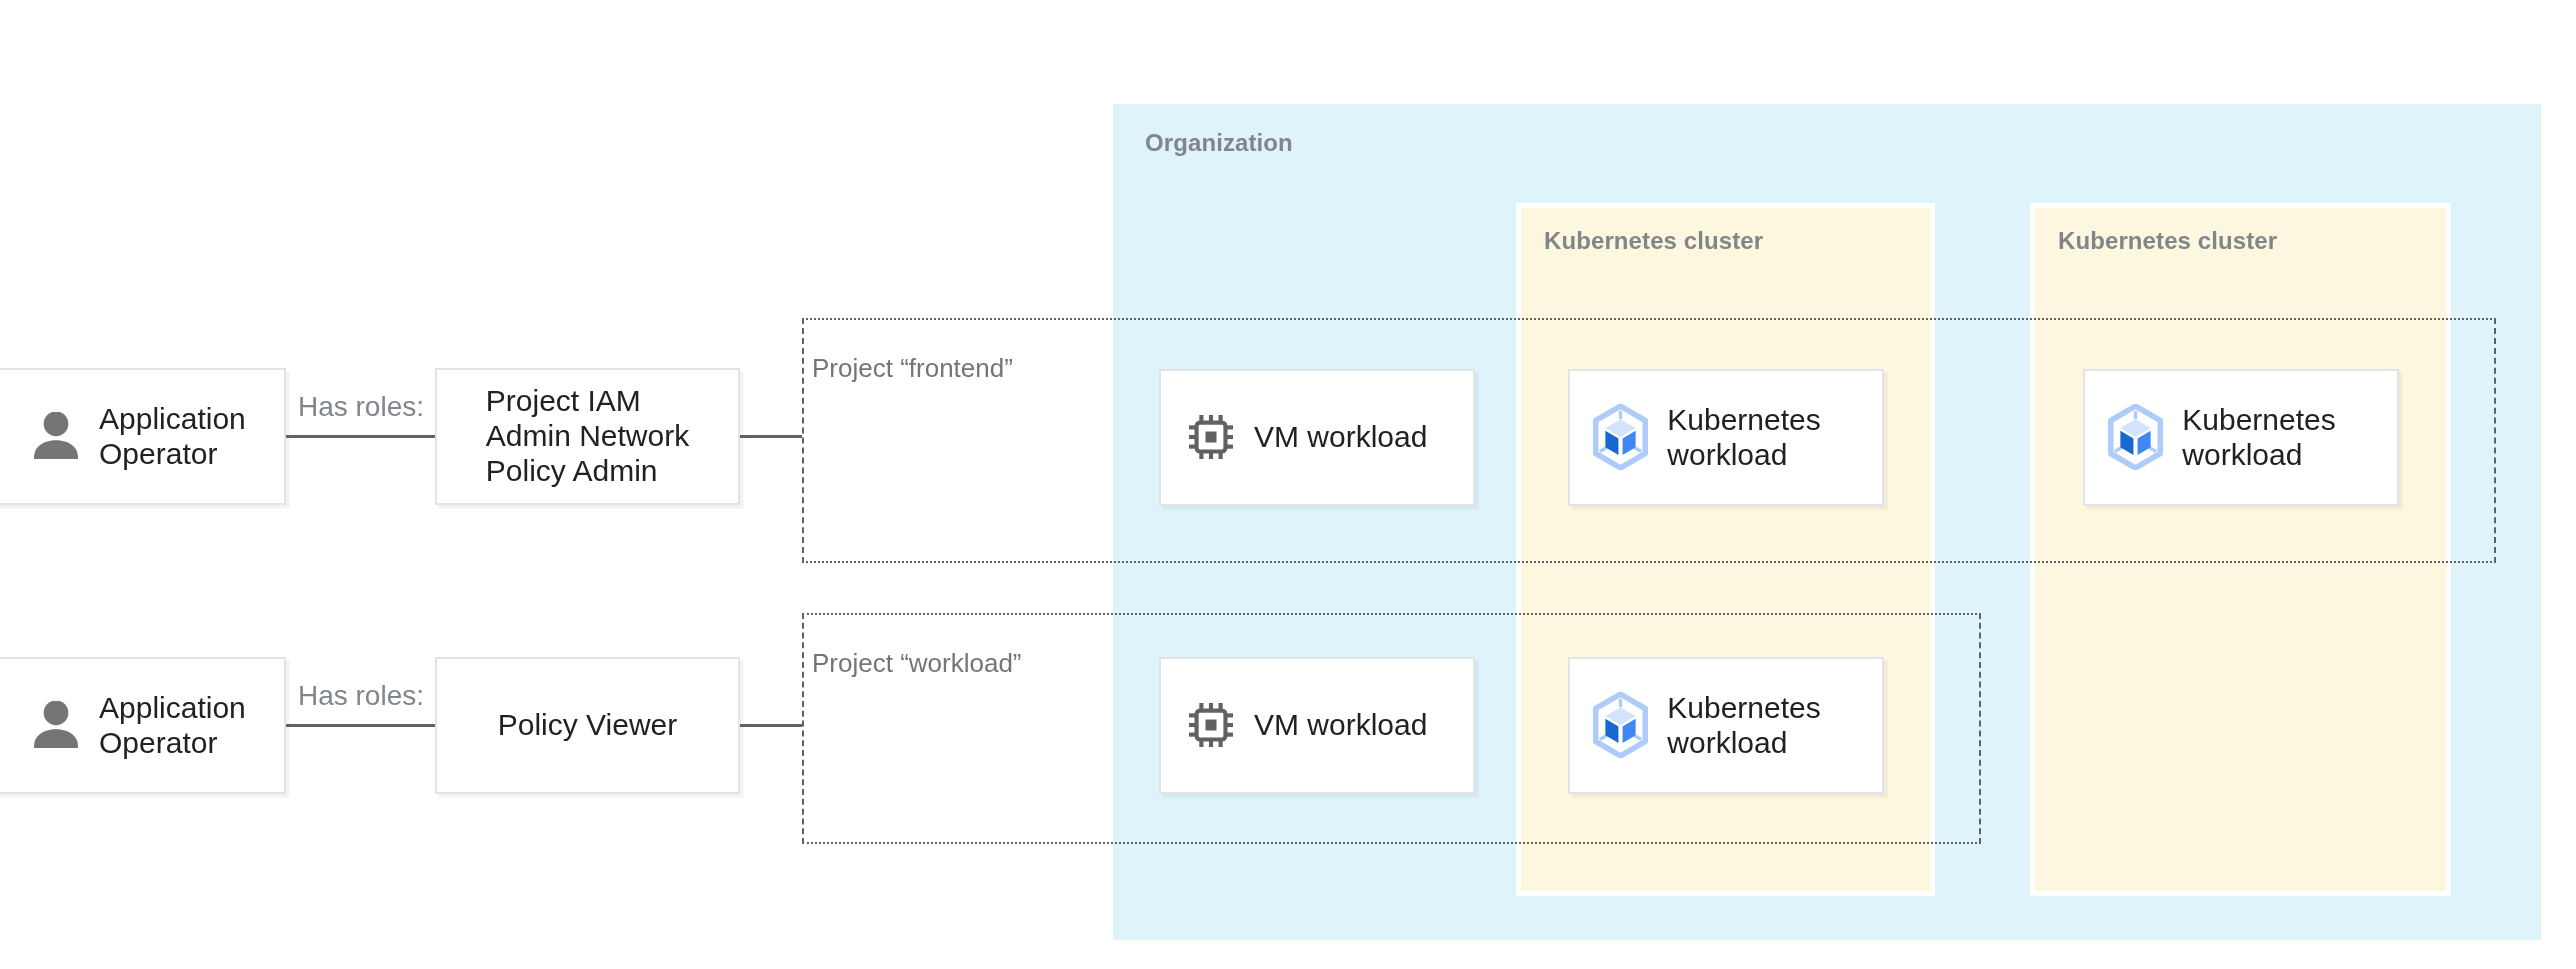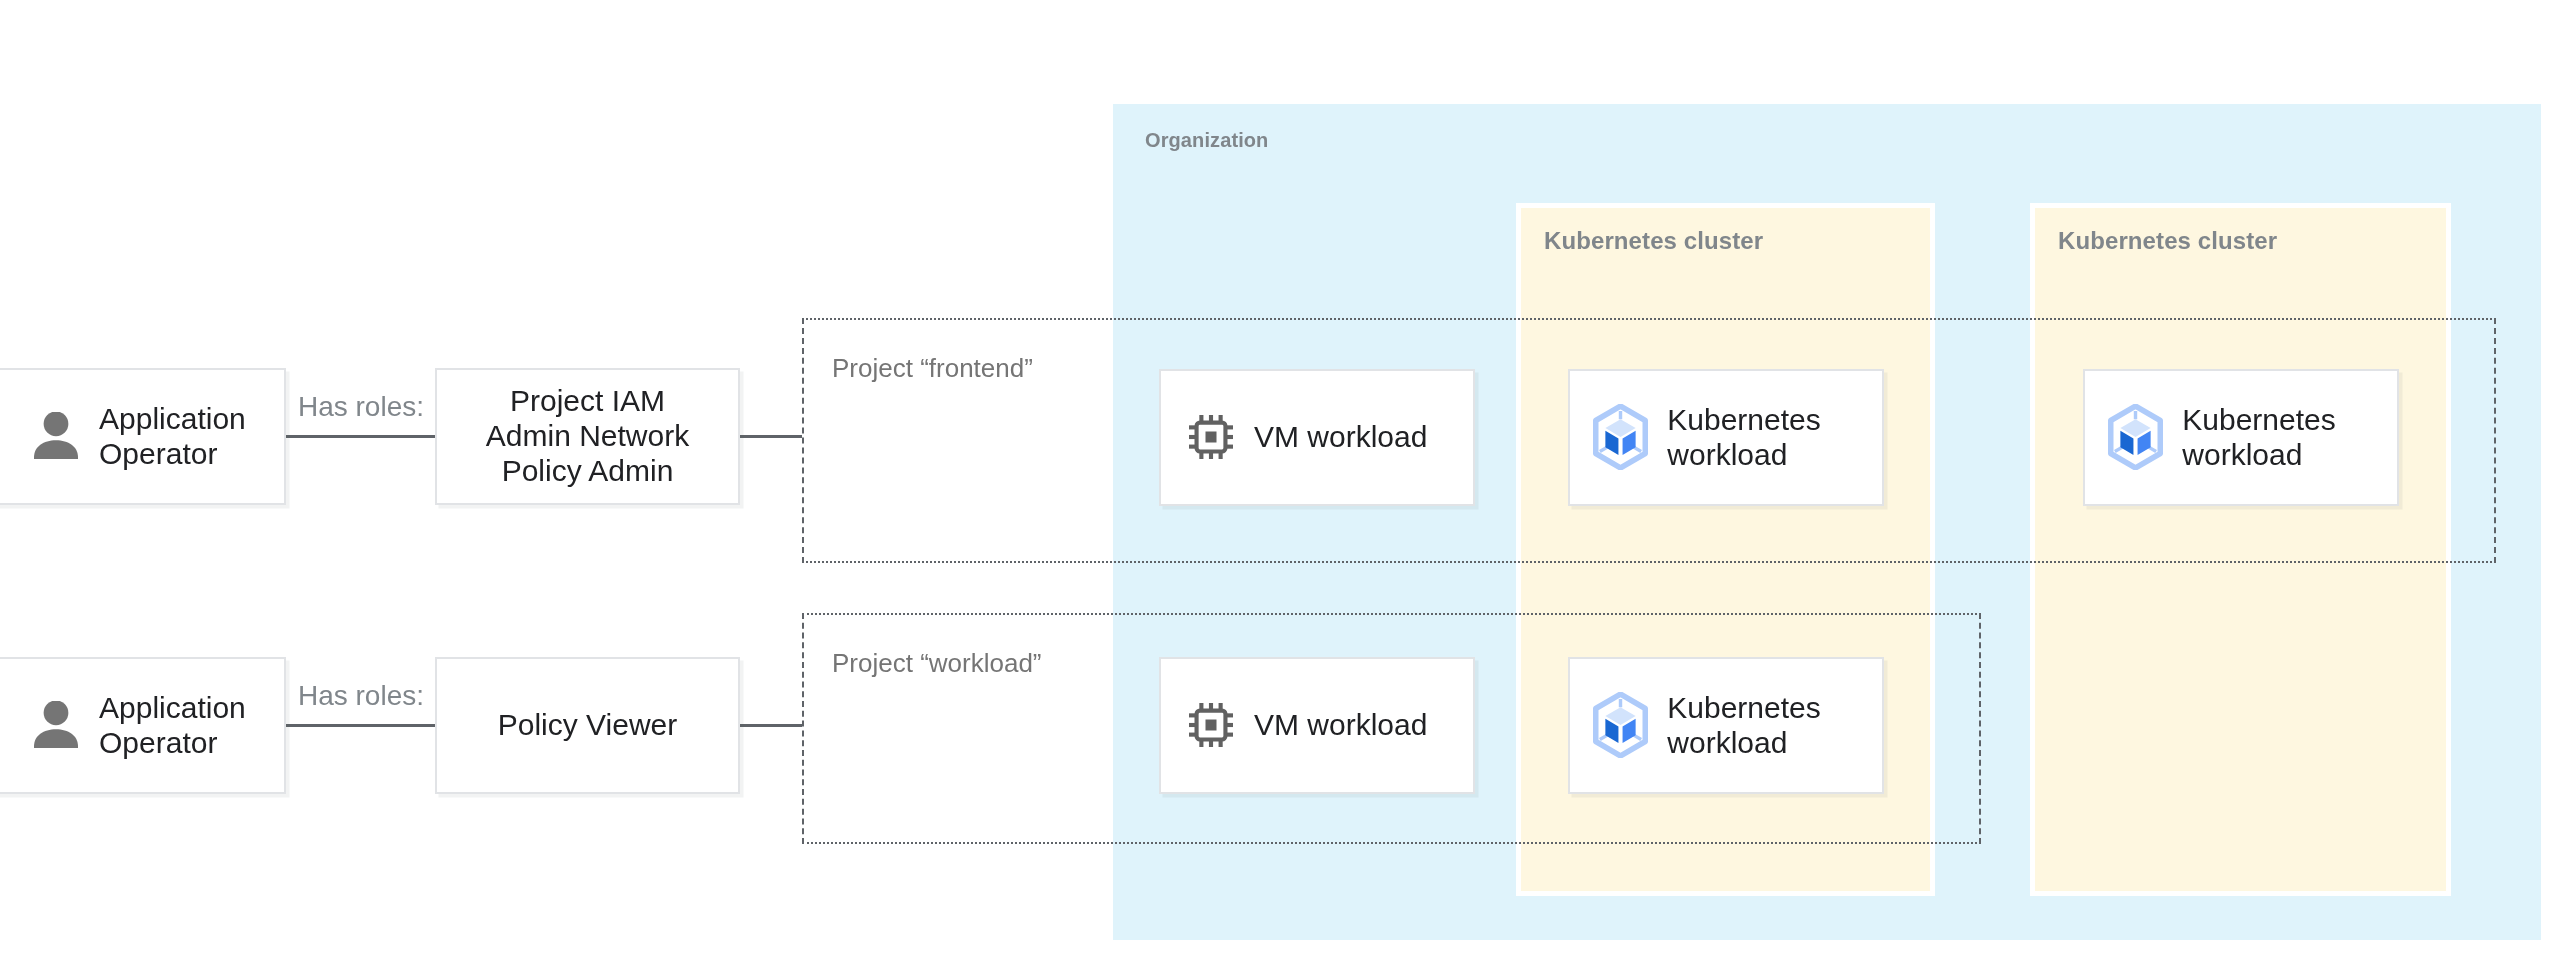--- a/index.html
+++ b/index.html
@@ -12,21 +12,21 @@
     color:#202124;
   }
 
   
   .org{
     position:absolute;left:1113px;top:104px;width:1428px;height:836px;
     background:#DFF3FB;
   }
   .org-label{
     position:absolute;left:32px;top:25px;
-    font-size:20px;font-weight:700;color:#80868B;letter-spacing:0.1px;
+    font-size:24px;font-weight:700;color:#80868B;letter-spacing:0.1px;
   }
   .cluster{
     position:absolute;top:203px;width:419px;height:693px;
     background:#FEF7E0;border:5.5px solid #ffffff;box-sizing:border-box;
   }
   .cluster.c1{left:1516px;}
   .cluster.c2{left:2030px;width:421px;}
   .cluster-label{
     position:absolute;left:23px;top:19.3px;
     font-size:24px;font-weight:700;color:#80868B;letter-spacing:0.1px;
@@ -36,37 +36,37 @@
   .project{
     position:absolute;box-sizing:border-box;
     border-color:#5F6368;
     border-style:dotted dashed;
     border-width:2.8px 2.1px;
     background:transparent;
   }
   .project.frontend{left:802px;top:318px;width:1694px;height:245px;}
   .project.backend{left:802px;top:613px;width:1179px;height:231px;}
   .project-label{
-    position:absolute;left:28px;top:33px;
+    position:absolute;left:8px;top:33px;
     font-size:26px;color:#757575;
   }
 
   
   .box{
     position:absolute;height:137px;box-sizing:border-box;
     background:#ffffff;border:2.1px solid #E1E3E6;
     box-shadow:3.5px 3.5px 0 rgba(95,99,104,.08);
     display:flex;align-items:center;
   }
   .box .txt{
     font-size:30px;line-height:1.16;color:#202124;white-space:pre-line;
   }
   .actor{left:-14px;width:300px;padding-left:46px;}
   .actor .icon{margin-right:21px;flex:0 0 auto;display:block;}
-  .role{left:435px;width:305px;justify-content:center;text-align:center;}
+  .role{left:435px;width:305px;justify-content:center;}
   .node{width:316px;}
   .node.vm{padding-left:28px;}
   .node.vm .icon{margin-right:21px;flex:0 0 auto;}
   .node.k8s{padding-left:23px;}
   .node.k8s .icon{margin-right:19.3px;flex:0 0 auto;}
 
   
   .hline{position:absolute;height:2.8px;background:#5F6368;}
   .has-roles{
     position:absolute;width:180px;left:271px;text-align:center;

